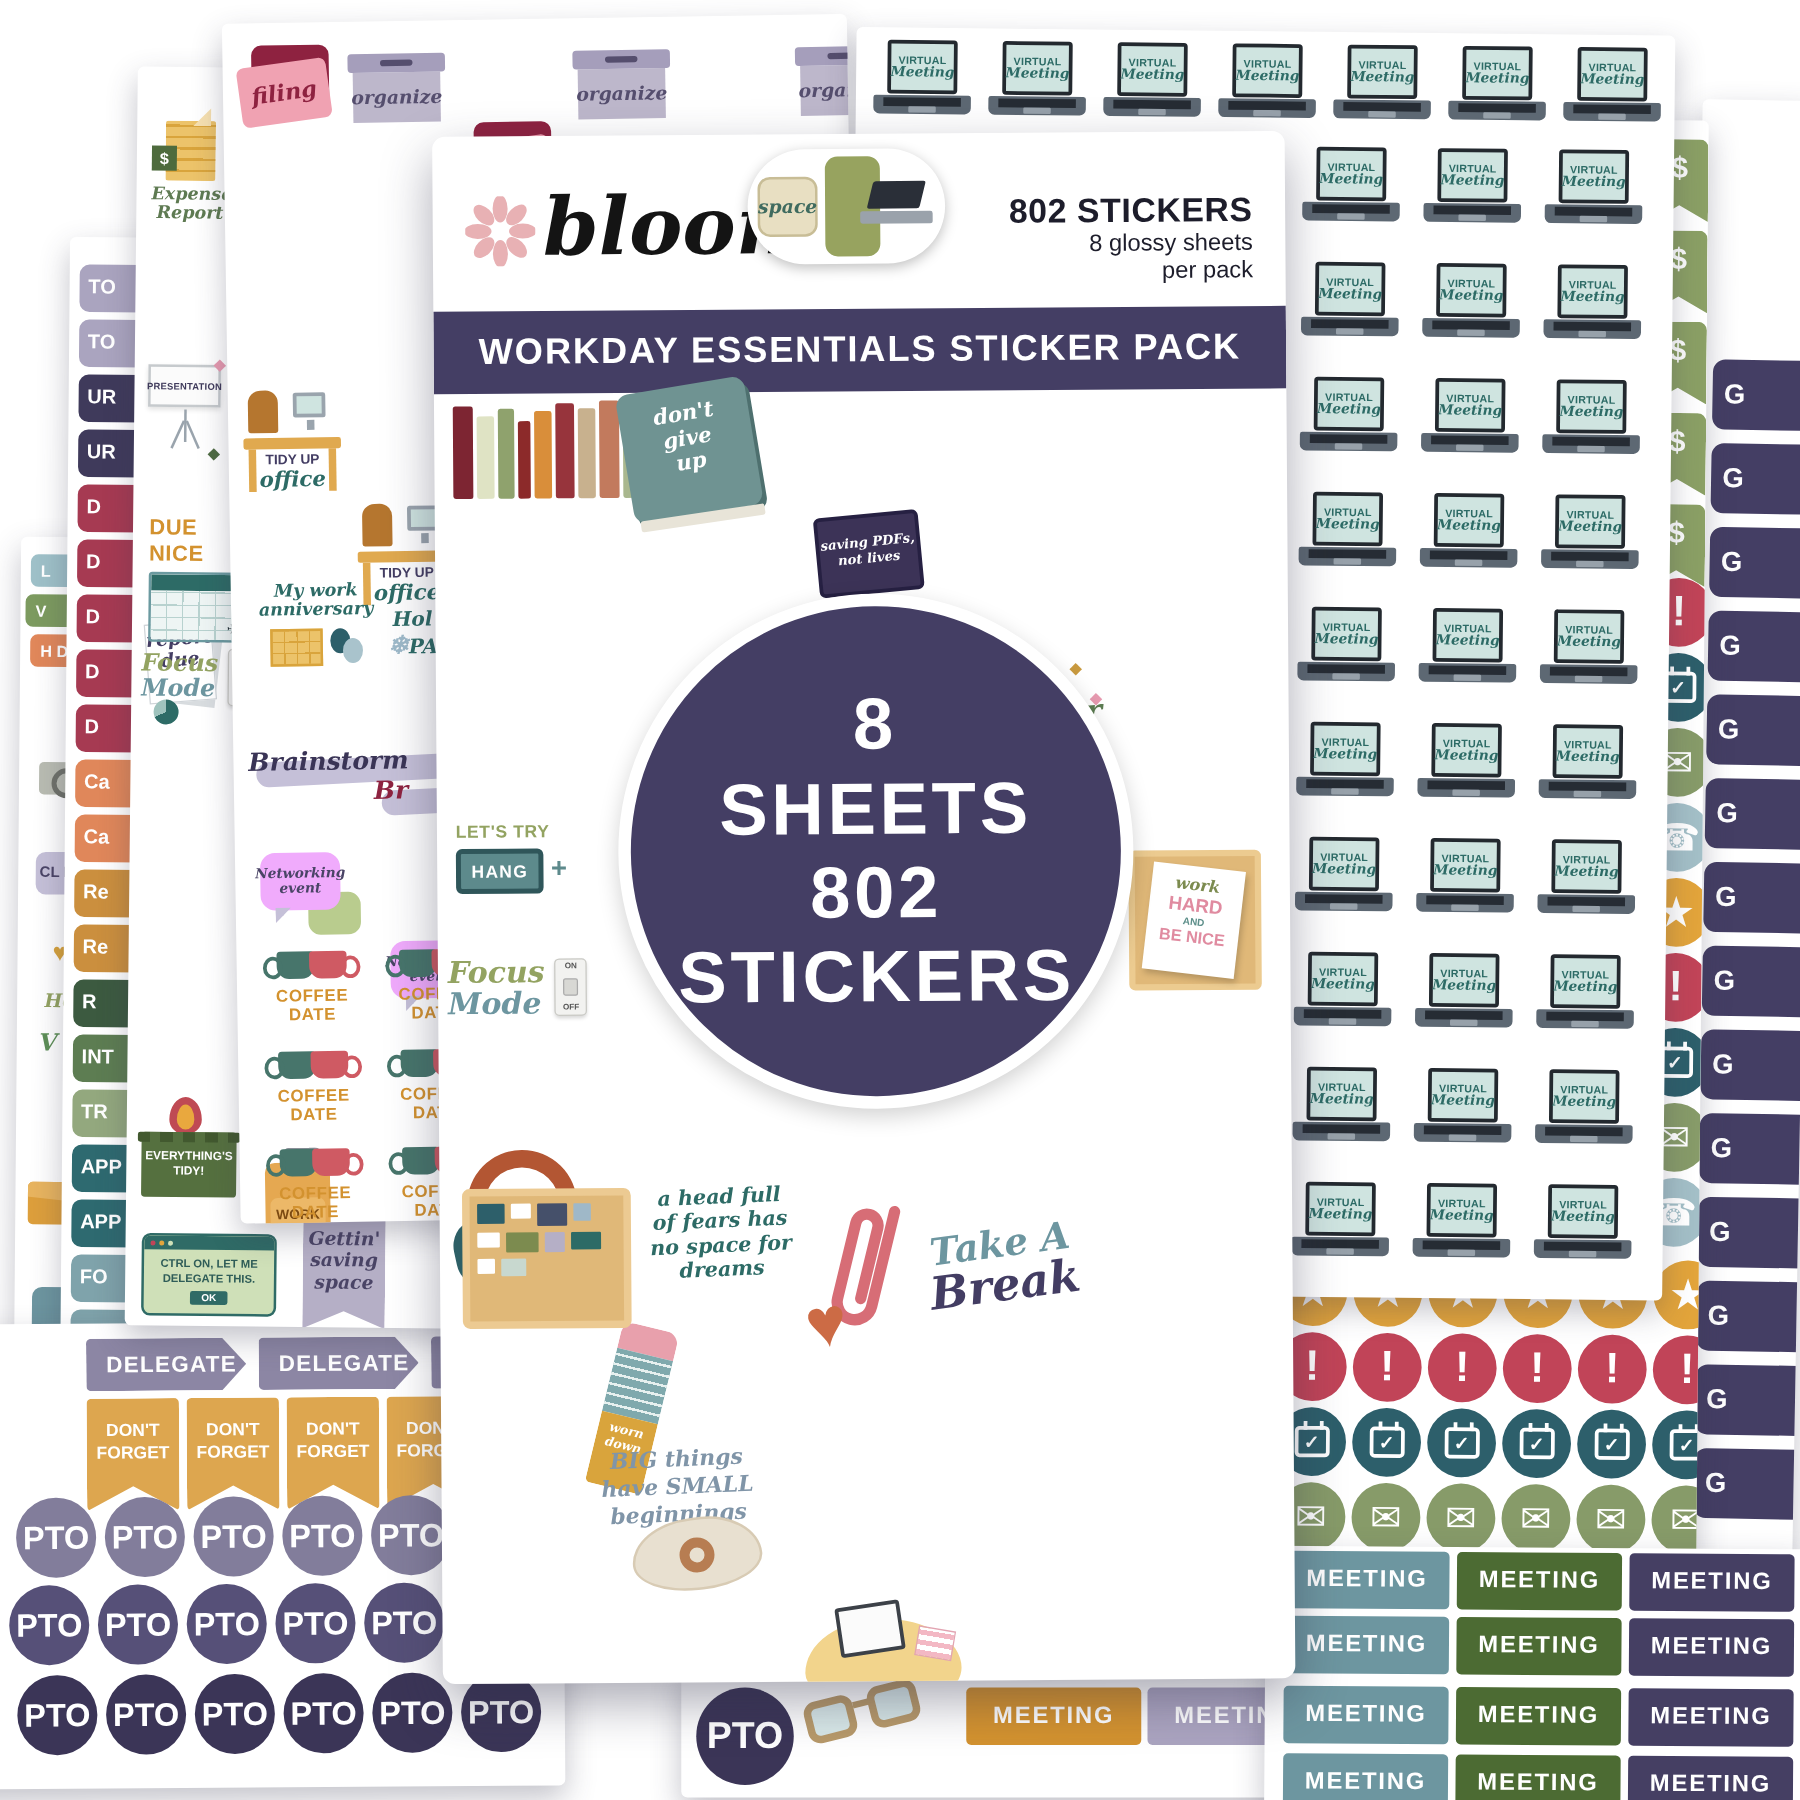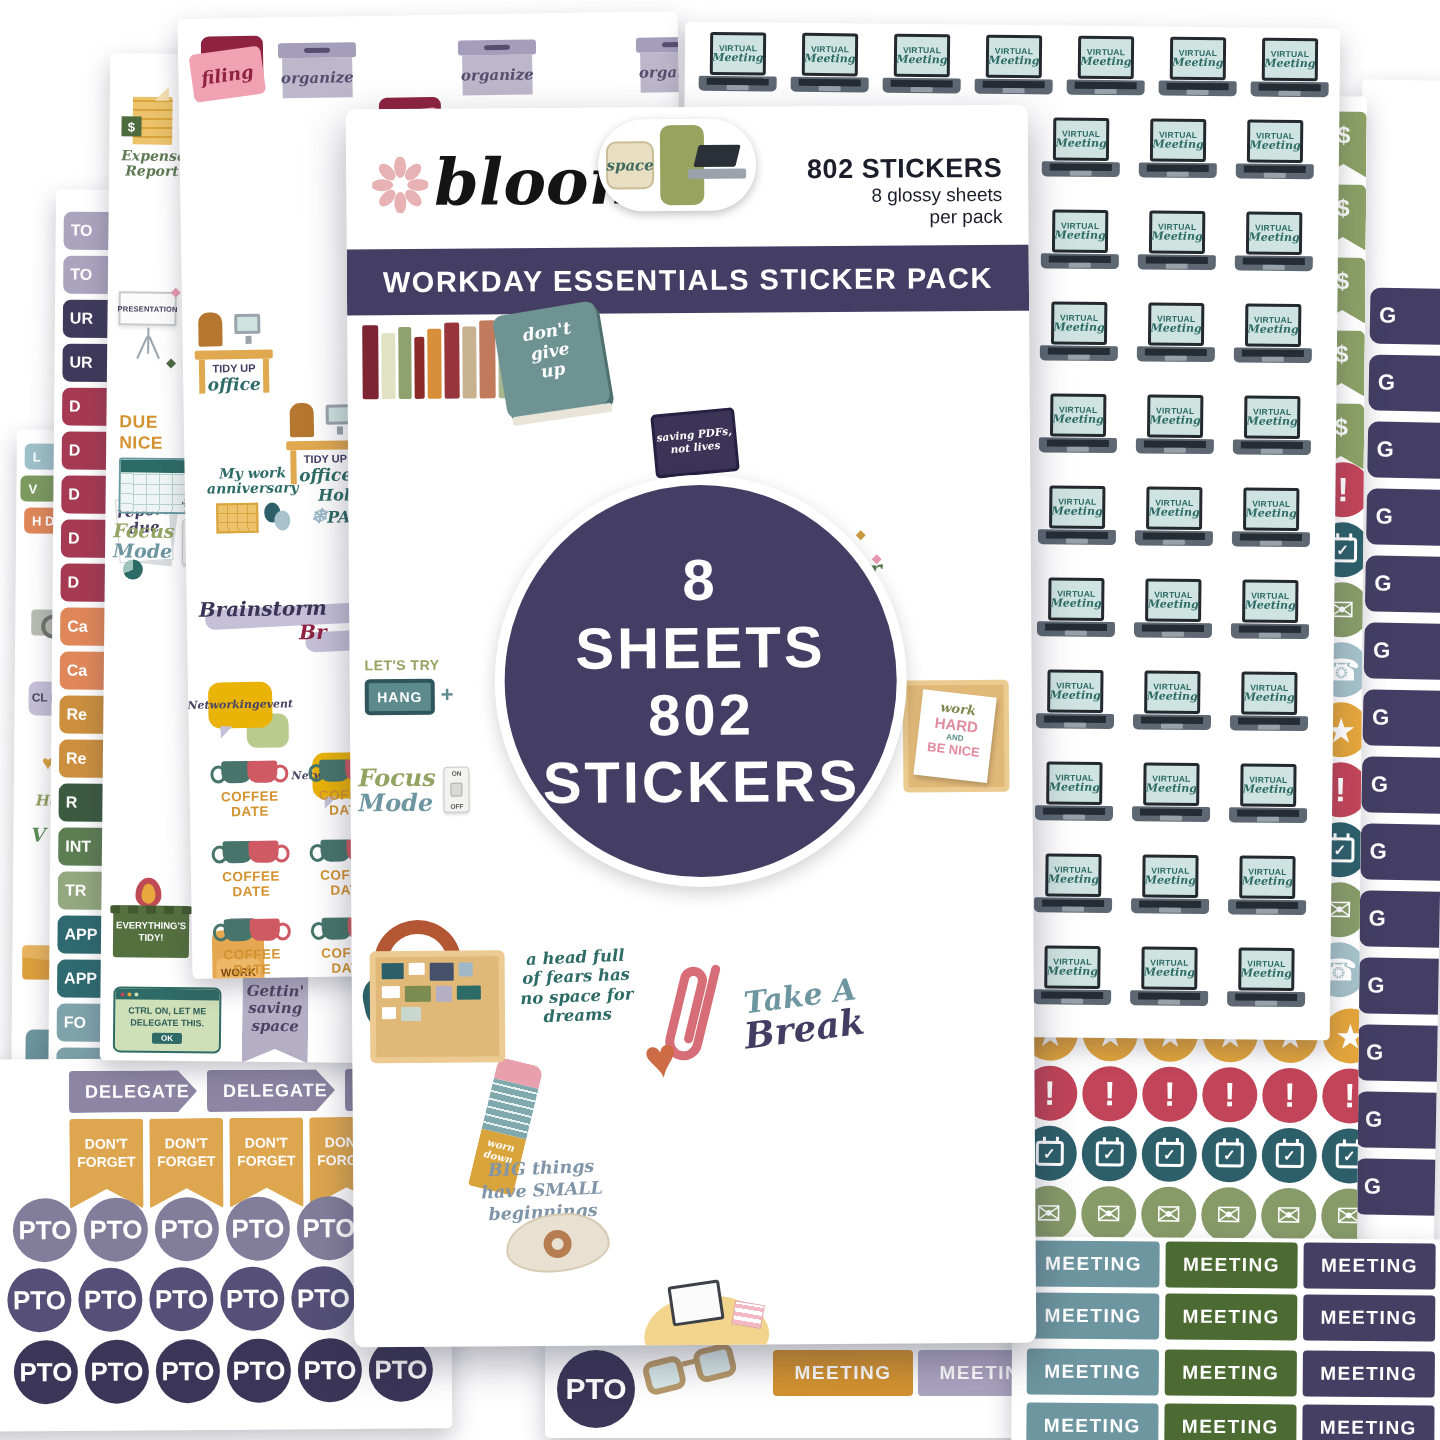--- a/index.html
+++ b/index.html
@@ -64,33 +64,33 @@
 .tidy .desk{position:absolute;left:0;top:40px;width:78px;height:9px;background:#e0a94f;border-radius:2px}
 .tidy .desk:before,.tidy .desk:after{content:"";position:absolute;top:9px;width:6px;height:34px;background:#e0a94f}
 .tidy .desk:before{left:4px}.tidy .desk:after{right:4px}
 .tidy .t1{position:absolute;left:0;right:0;top:52px;font-size:11px;color:#433d63;font-weight:bold}
 .tidy .t2{position:absolute;left:0;right:0;top:64px;font-size:17px;color:#2d6b66}
 .bstorm{position:relative;font-size:20px;color:#3a3456}
 .bstorm:before{content:"";position:absolute;left:6px;top:4px;right:-2px;bottom:0;background:#c5c0d8;border-radius:12px;z-index:-1;transform:rotate(-2deg)}
 .bstorm.red{color:#8e2240}
 .network{position:relative;width:80px;height:72px}
 .network .b2{position:absolute;right:0;bottom:6px;width:42px;height:34px;background:#b9cc8e;border-radius:10px}
-.network .b1{position:absolute;left:0;top:0;width:64px;height:46px;background:#eab308;border-radius:12px;color:#4a4466;font-size:11px;display:flex;flex-direction:row;align-items:center;justify-content:center;line-height:1.1}
+.network .b1{position:absolute;left:0;top:0;width:64px;height:46px;background:#f0abfc;border-radius:12px;color:#4a4466;font-size:11px;display:flex;flex-direction:column;align-items:center;justify-content:center;line-height:1.1}
 .network .b1:after{content:"";position:absolute;left:12px;bottom:-10px;border:6px solid transparent;border-top-color:#c5c0d8;border-left-color:#c5c0d8}
 .suitcase{width:52px;height:86px;background:#e5a851;border-radius:8px;position:relative;text-align:center}
 .suitcase:before{content:"";position:absolute;left:14px;top:-12px;width:24px;height:14px;border:4px solid #8a8f98;border-bottom:none;border-radius:6px 6px 0 0}
 .suitcase .pkt{position:absolute;left:4px;top:28px;right:4px;bottom:8px;background:#ecb868;border-radius:6px;color:#7c4a12;font-weight:bold;font-size:11px;line-height:1.2;padding-top:8px}
 .suitcase:after{content:"";position:absolute;left:8px;bottom:-5px;width:7px;height:7px;background:#6b6f76;border-radius:50%;box-shadow:28px 0 #6b6f76}
 .anniv{width:96px;height:92px;text-align:center}
 .anniv .a1{font-size:14px;color:#2d6b66;line-height:1.1}
 .anniv .row{display:flex;justify-content:center;gap:6px;margin-top:6px;align-items:flex-start}
 .anniv .cal{width:42px;height:30px;background:#ecc36a;border:2px solid #d9a43c;background-image:repeating-linear-gradient(90deg,transparent 0 9px,#d9a43c 9px 10px),repeating-linear-gradient(0deg,transparent 0 8px,#d9a43c 8px 9px)}
 .anniv .bal{width:16px;height:20px;background:#2d5f6a;border-radius:50%}
 .anniv .bal.l{background:#a9c3cc;margin-left:-12px;margin-top:8px}
-.holiday{text-align:right;color:#2d6b66;font-size:16px;line-height:1.1}
+.holiday{text-align:center;color:#2d6b66;font-size:16px;line-height:1.1}
 .holiday .sn{color:#9db9c9;font-size:20px}
 .coffee{width:86px;height:74px;text-align:center}
 .coffee .cups{display:flex;justify-content:center;gap:2px;height:30px;align-items:flex-end}
 .coffee .cup{width:30px;height:22px;border-radius:3px 3px 10px 10px;position:relative}
 .coffee .cup.t{background:#47756b}.coffee .cup.r{background:#cf5a63;margin-left:-6px}
 .coffee .cup:after{content:"";position:absolute;top:4px;width:10px;height:12px;border:3px solid;border-radius:50%}
 .coffee .cup.t:after{left:-11px;border-color:#47756b}
 .coffee .cup.r:after{right:-11px;border-color:#cf5a63}
 .coffee .lbl{color:#d3922f;font-weight:bold;font-size:13.5px;letter-spacing:.5px;margin-top:6px}
 .gettin{width:66px;height:88px;background:#b5afc6;clip-path:polygon(0 0,100% 0,100% 100%,50% 84%,0 100%);color:#4a4466;text-align:center;font-size:15px;line-height:1.15;padding-top:8px}

